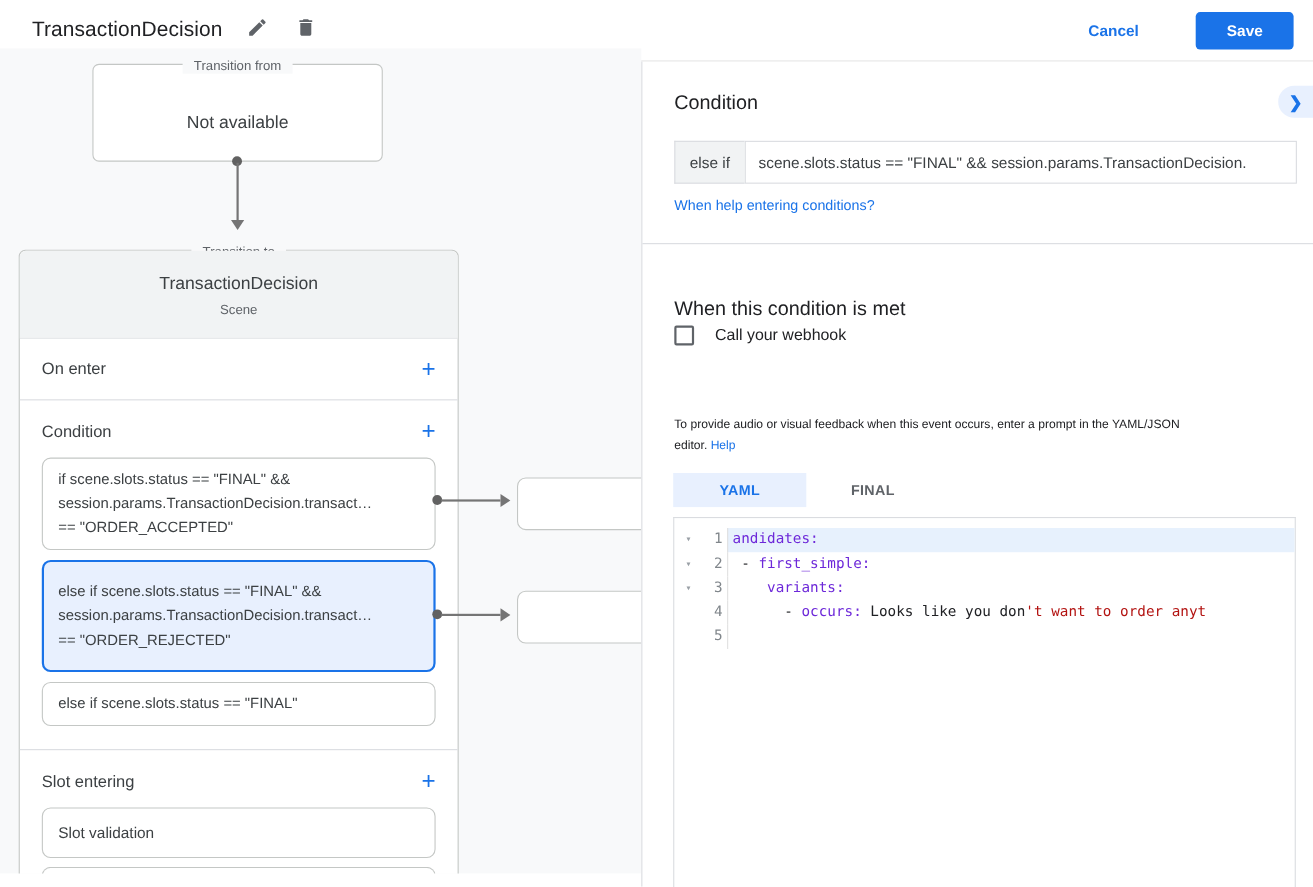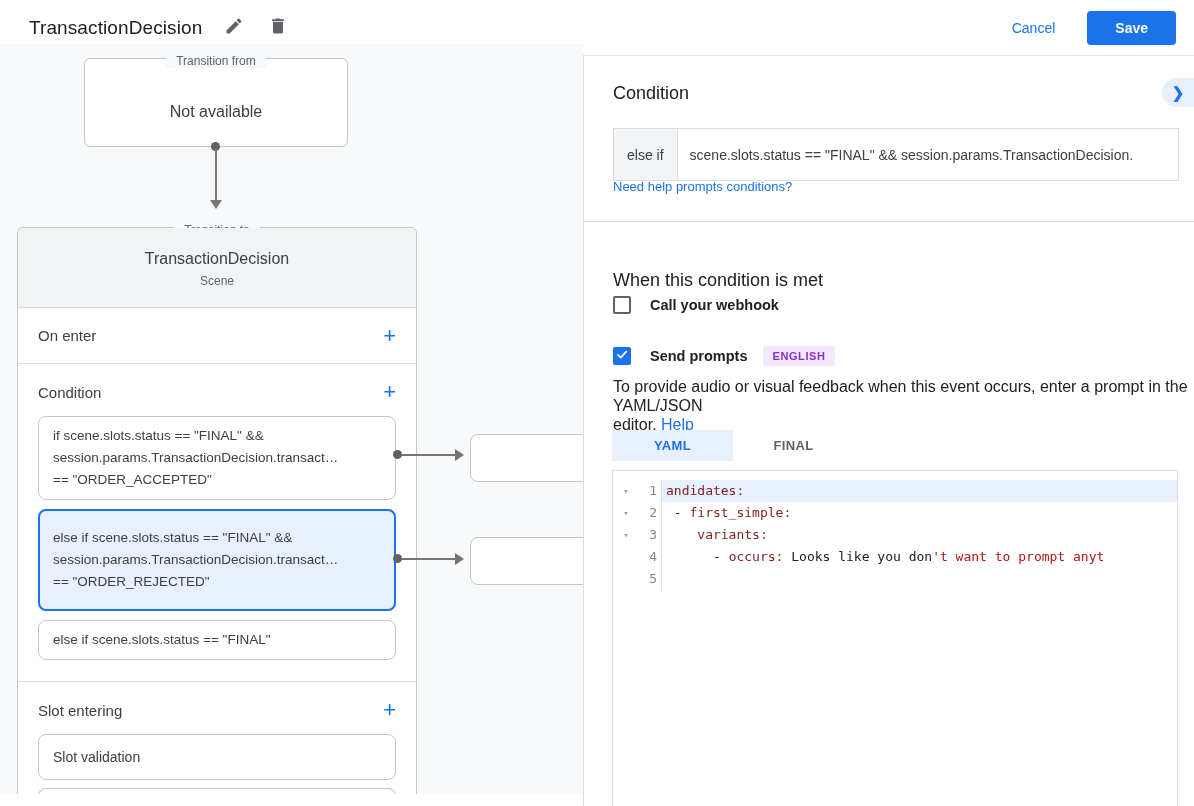--- a/index.html
+++ b/index.html
@@ -6,21 +6,21 @@
   html,body { width:1194px; height:806px; overflow:hidden; background:#fff;
     font-family:"Liberation Sans", sans-serif; color:#3c4043; }
 
   
   .topbar { position:absolute; left:0; top:0; width:1194px; height:56px; background:#fff;
     border-bottom:1px solid #e0e0e0; display:flex; align-items:center; }
   .page-title { margin-left:29px; font-size:19px; color:#202124; letter-spacing:.1px; }
   .icon-btn { width:24px; height:24px; margin-left:20px; color:#5f6368; cursor:pointer; display:flex; align-items:center; justify-content:center; }
   .icon-btn svg { width:20px; height:20px; fill:#5f6368; }
   .topbar-right { margin-left:auto; display:flex; align-items:center; margin-right:18px; }
-  .cancel-btn { color:#1a73e8; font-size:14px; font-weight:400; margin-right:32px; cursor:pointer; }
+  .cancel-btn { color:#1a73e8; font-size:14px; font-weight:700; margin-right:52px; cursor:pointer; }
   .save-btn { background:#1a73e8; color:#fff; font-size:14px; font-weight:700; border:none;
     border-radius:4px; padding:9px 28px; cursor:pointer; }
 
   
   .canvas { position:absolute; left:0; top:44px; width:583px; height:750px; background:#f8f9fa; overflow:hidden;padding-left:41px; }
 
   .legend-box { position:absolute; background:#fff; border:1px solid #c4c7c5; border-radius:6px; }
   .legend { position:absolute; top:-8px; left:0; right:0; text-align:center; }
   .legend span { background:#f8f9fa; padding:0 10px; font-size:12px; color:#5f6368; }
 
@@ -61,56 +61,56 @@
   .target-box { position:absolute; width:130px; height:48px; background:#fff; border:1px solid #c4c7c5; border-radius:8px; }
 
   
   .panel { position:absolute; left:583px; top:56px; width:611px; height:750px; background:#fff;
     border-left:1px solid #dadce0; }
   .panel-title { position:absolute; left:29px; font-size:18px; color:#202124; }
   .chevron-pill { position:absolute; right:0; top:22px; width:32px; height:29px; background:#e8f0fe;
     border-radius:16px 0 0 16px; color:#1a73e8; display:flex; align-items:center; justify-content:center;
     font-size:15px; font-weight:700; cursor:pointer; }
 
-  .cond-input-row { position:absolute; left:29px; top:72px; width:566px; height:53px; display:flex; }
+  .cond-input-row { position:absolute; left:29px; top:72px; width:566px; height:39px; display:flex; }
   .cond-prefix { background:#f1f3f4; border:1px solid #dadce0; border-right:none; display:flex; align-items:center;
     padding:0 13px; font-size:14px; color:#3c4043; }
   .cond-input { flex:1; border:1px solid #dadce0; font-size:14px; color:#3c4043; padding:0 12px;
     font-family:"Liberation Sans", sans-serif; outline:none; min-width:0; }
 
   .help-link { position:absolute; left:29px; top:123px; font-size:13px; color:#1a73e8; cursor:pointer; }
   .panel-divider { position:absolute; left:0; top:165px; width:611px; border-top:1px solid #dadce0; }
 
   .when-title { position:absolute; left:29px; top:214px; font-size:18px; color:#202124; }
 
   .check-row { position:absolute; left:29px; display:flex; align-items:center; }
   .checkbox { width:18px; height:18px; border:2px solid #5f6368; border-radius:2px; background:#fff; cursor:pointer; flex:none; }
   .checkbox.checked { background:#1a73e8; border-color:#1a73e8; display:flex; align-items:center; justify-content:center; }
   .checkbox.checked svg { width:14px; height:14px; fill:none; stroke:#fff; stroke-width:3; }
-  .check-label { margin-left:19px; font-size:14.5px; font-weight:700; color:#202124; }
+  .check-label { margin-left:19px; font-size:14.5px; font-weight:400; color:#202124; }
   .lang-badge { margin-left:16px; background:#f3e8fd; color:#8430ce; font-size:11px; font-weight:700;
     letter-spacing:.6px; padding:4px 9px; border-radius:2px; }
 
-  .helper-text { position:absolute; left:29px; top:321px; width:575px; font-size:16px; line-height:19px; color:#202124; }
+  .helper-text { position:absolute; left:29px; top:321px; width:575px; font-size:11px; line-height:19px; color:#202124; }
   .helper-text a { color:#1a73e8; text-decoration:none; cursor:pointer; }
 
   .tabs { position:absolute; left:28px; top:374px; display:flex; }
   .tab { width:121px; height:31px; display:flex; align-items:center; justify-content:center;
     font-size:13px; font-weight:700; letter-spacing:.3px; color:#5f6368; cursor:pointer; }
   .tab.active { background:#e8f0fe; color:#1a73e8; }
 
   .editor { position:absolute; left:28px; top:414px; width:566px; height:345px; background:#fff;
     border:1px solid #dadce0; border-bottom:none; font-family:"DejaVu Sans Mono", monospace;
     font-size:13px; padding-top:9px; overflow:hidden; }
   .code-line { display:flex; height:22px; line-height:22px; }
   .fold-cell { width:26px; text-align:center; color:#9aa0a6; font-size:9px; flex:none; cursor:pointer; }
   .num-cell { width:22px; text-align:right; color:#80868b; flex:none; padding-right:4px; }
   .code-cell { flex:1; border-left:1px solid #e0e0e0; padding-left:4px; white-space:pre; overflow:hidden; }
   .code-line.hl .code-cell { background:#e7f1fd; }
-  .seg-green { color:#7f1d1d; }
+  .seg-green { color:#6d28d9; }
   .seg-plain { color:#202124; }
   .seg-red { color:#b31412; }
 </style>
 </head>
 <body>
 
 <div class="topbar">
   <div class="page-title">TransactionDecision</div>
   <div class="icon-btn">
     <span>
@@ -202,41 +202,30 @@
   <div class="panel-title" style="top:27px;">Condition</div>
   <div class="chevron-pill">
     <span>❯</span>
   </div>
 
   <div class="cond-input-row">
     <div class="cond-prefix">else if</div>
     <input class="cond-input" type="text" value="scene.slots.status == &quot;FINAL&quot; &amp;&amp; session.params.TransactionDecision." style="">
   </div>
 
-  <div class="help-link">Need help prompts conditions?</div>
+  <div class="help-link">When help entering conditions?</div>
   <div class="panel-divider"></div>
 
   <div class="when-title">When this condition is met</div>
 
   <div class="check-row" style="top:240px;">
     <div class="checkbox"></div>
     <div class="check-label">Call your webhook</div>
   </div>
 
-  <div class="check-row" style="top:290px;">
-    <div class="checkbox checked">
-      <span>
-        <svg viewBox="0 0 24 24">
-            <polyline points="4,12.5 10,18 20,7"></polyline>
-          </svg>
-      </span>
-    </div>
-    <div class="check-label">Send prompts</div>
-    <div class="lang-badge">ENGLISH</div>
-  </div>
 
   <div class="helper-text">
     <span>To provide audio or visual feedback when this event occurs, enter a prompt in the YAML/JSON</span><br>
     <span>editor.</span>
     <a>Help</a>
   </div>
 
   <div class="tabs" id="editor-tabs">
       <div class="tab active">YAML</div>
       <div class="tab">FINAL</div>
@@ -255,21 +244,21 @@
           <span class="code-cell"><span class="seg-plain"> - </span><span class="seg-green">first_simple:</span></span>
         </div>
         <div class="code-line">
           <span class="fold-cell">▾</span>
           <span class="num-cell">3</span>
           <span class="code-cell"><span class="seg-plain">    </span><span class="seg-green">variants:</span></span>
         </div>
         <div class="code-line">
           <span class="fold-cell"></span>
           <span class="num-cell">4</span>
-          <span class="code-cell"><span class="seg-plain">      - </span><span class="seg-green">occurs:</span><span class="seg-plain"> Looks like you don</span><span class="seg-red">'t want to prompt anyt</span></span>
+          <span class="code-cell"><span class="seg-plain">      - </span><span class="seg-green">occurs:</span><span class="seg-plain"> Looks like you don</span><span class="seg-red">'t want to order anyt</span></span>
         </div>
         <div class="code-line">
           <span class="fold-cell"></span>
           <span class="num-cell">5</span>
           <span class="code-cell"></span>
         </div>
       </div>
   </div>
 </div>
 

